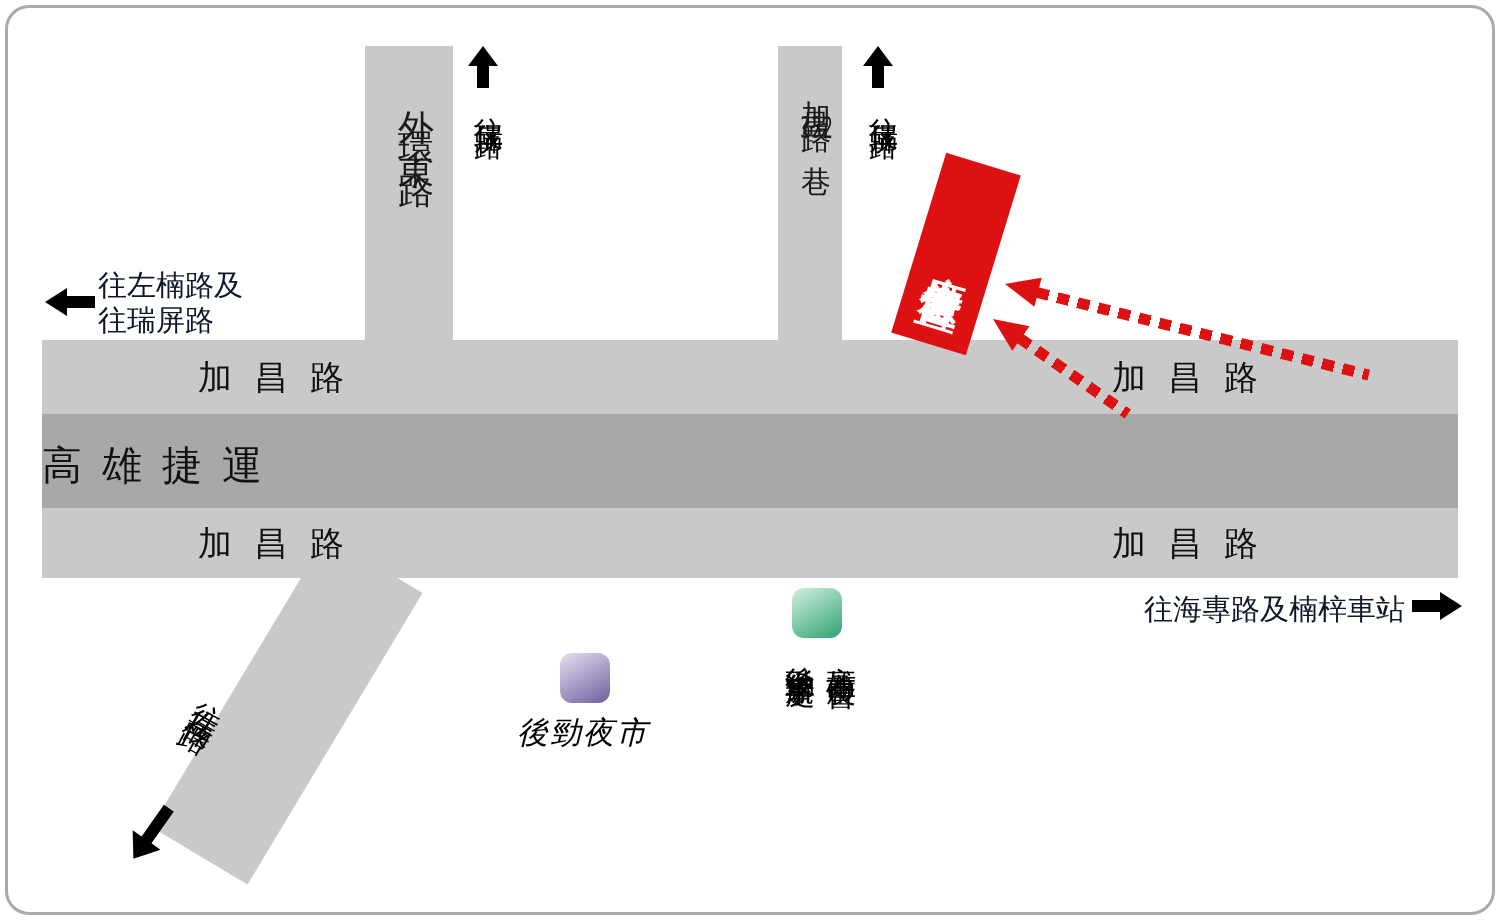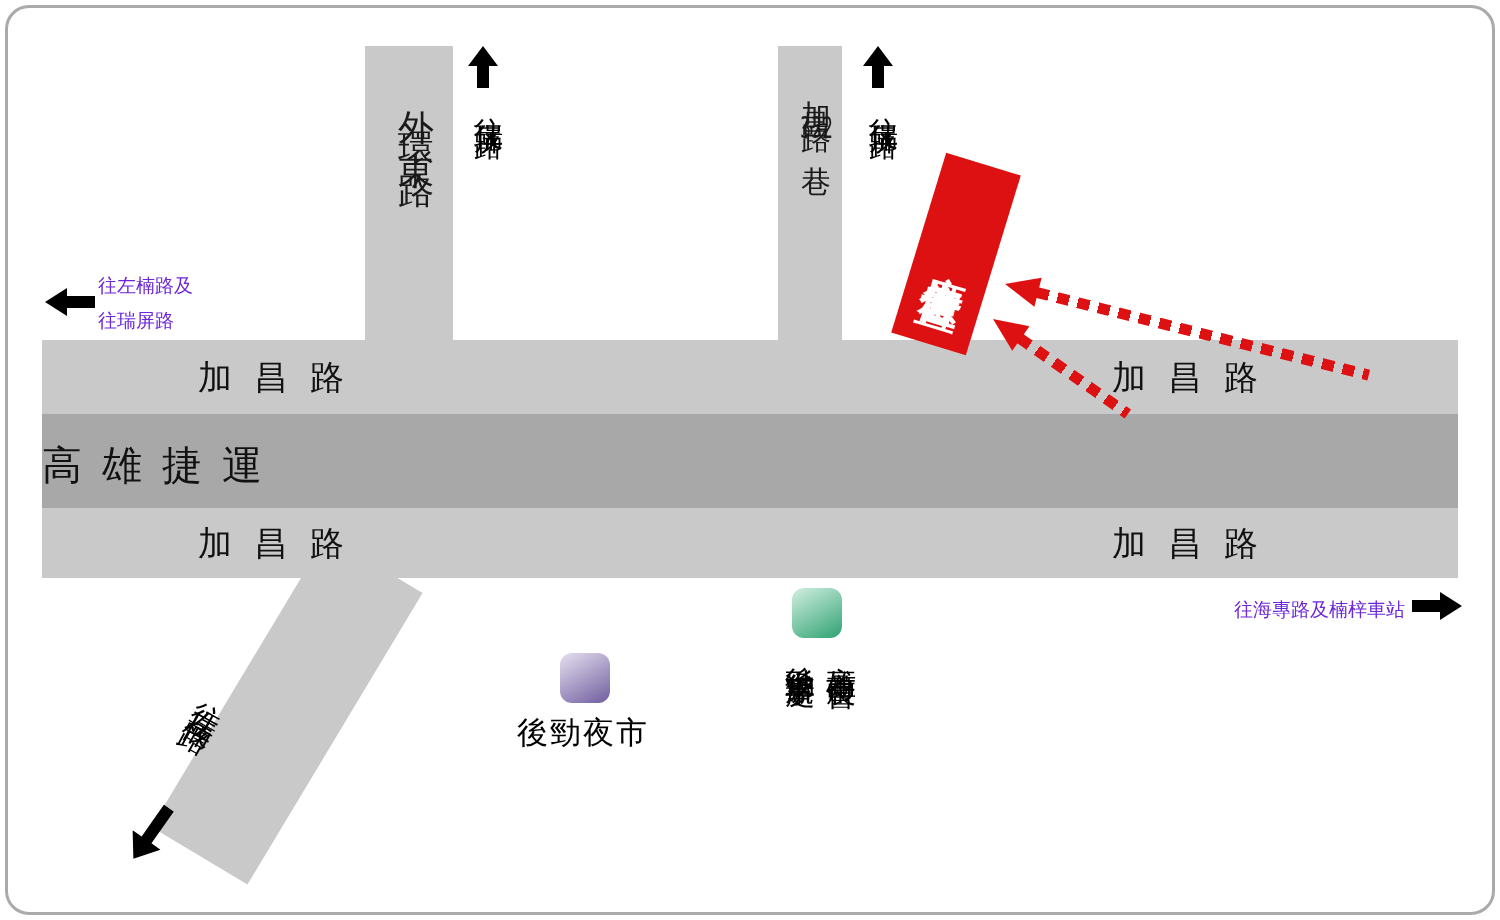--- a/index.html
+++ b/index.html
@@ -18,21 +18,21 @@
   .road { position:absolute; background:var(--road,#c9c9c9); }
   .mrt-band { position:absolute; background:var(--mrt,#a8a8a8); }
   .vtext { writing-mode:vertical-rl; text-orientation:upright; }
   .road-label-v { font-size:36px; letter-spacing:21px; color:#1a1a1a; }
   .lane-label-v { font-size:30px; letter-spacing:12px; color:#1a1a1a; }
   .combine { text-combine-upright:all; }
   .dir-label-v { font-size:29px; letter-spacing:5px; color:#000; }
   .band-label { position:absolute; font-size:34px; letter-spacing:22px; color:#111; white-space:nowrap; }
   .mrt-label { position:absolute; width:1416px; left:42px; top:438px; text-align:left;
                font-size:40px; letter-spacing:20px; color:#111; z-index:3; }
-  .small-note { font-size:19px; line-height:35px; color:#6d28d9; white-space:nowrap; }
+  .small-note { font-size:29px; line-height:35px; color:#0f172a; white-space:nowrap; }
   .arrow-icon svg path { fill:#000; }
   .badge {
     position:absolute; left:917px; top:160px; width:78px; height:188px;
     background:var(--red,#dd1111); transform:rotate(17deg);
     display:flex; align-items:center; justify-content:center; z-index:6;
   }
   .badge-text { writing-mode:vertical-rl; text-orientation:upright;
     color:#fff; font-weight:bold; font-size:42px; letter-spacing:5px; }
   .dotted-arrow { position:absolute; height:32px; transform-origin:0 50%; z-index:5; }
   .dotted-arrow .head {
@@ -40,21 +40,21 @@
     border-top:15px solid transparent; border-bottom:15px solid transparent;
     border-right:34px solid var(--red,#dd1111);
   }
   .dotted-arrow .dots {
     position:absolute; left:33px; top:11px; height:11px;
     background:repeating-linear-gradient(90deg, var(--red,#dd1111) 0 12px, transparent 12px 21px);
   }
   .marker { position:absolute; width:50px; height:50px; border-radius:12px; z-index:4; }
   .marker-purple { background:linear-gradient(150deg, var(--nm_top,#e6e0f0) 0%, var(--nm_bottom,#6f5d9e) 100%); }
   .marker-green  { background:linear-gradient(150deg, var(--fa_top,#d2efe0) 0%, var(--fa_bottom,#2fa273) 100%); }
-  .poi-label { position:absolute; font-size:31px; letter-spacing:2px; color:#000; white-space:nowrap; }
+  .poi-label { position:absolute; font-size:31px; letter-spacing:2px; color:#000; white-space:nowrap;font-style:italic; }
   .farmers { position:absolute; left:779px; top:643px; height:220px;
     writing-mode:vertical-rl; text-orientation:upright; font-size:30px; letter-spacing:3px; color:#000; z-index:4; }
   .farmers span { display:block; }
   .diag-road { position:absolute; left:231px; top:540px; width:112px; height:340px;
     background:var(--road,#c9c9c9); transform:rotate(31deg); z-index:0; }
   .diag-label { position:absolute; left:196px; top:682px; transform:rotate(29deg);
     font-size:30px; letter-spacing:8px; z-index:2; }
   .band { z-index:1; }
   .vroad { z-index:1; }
 </style>

